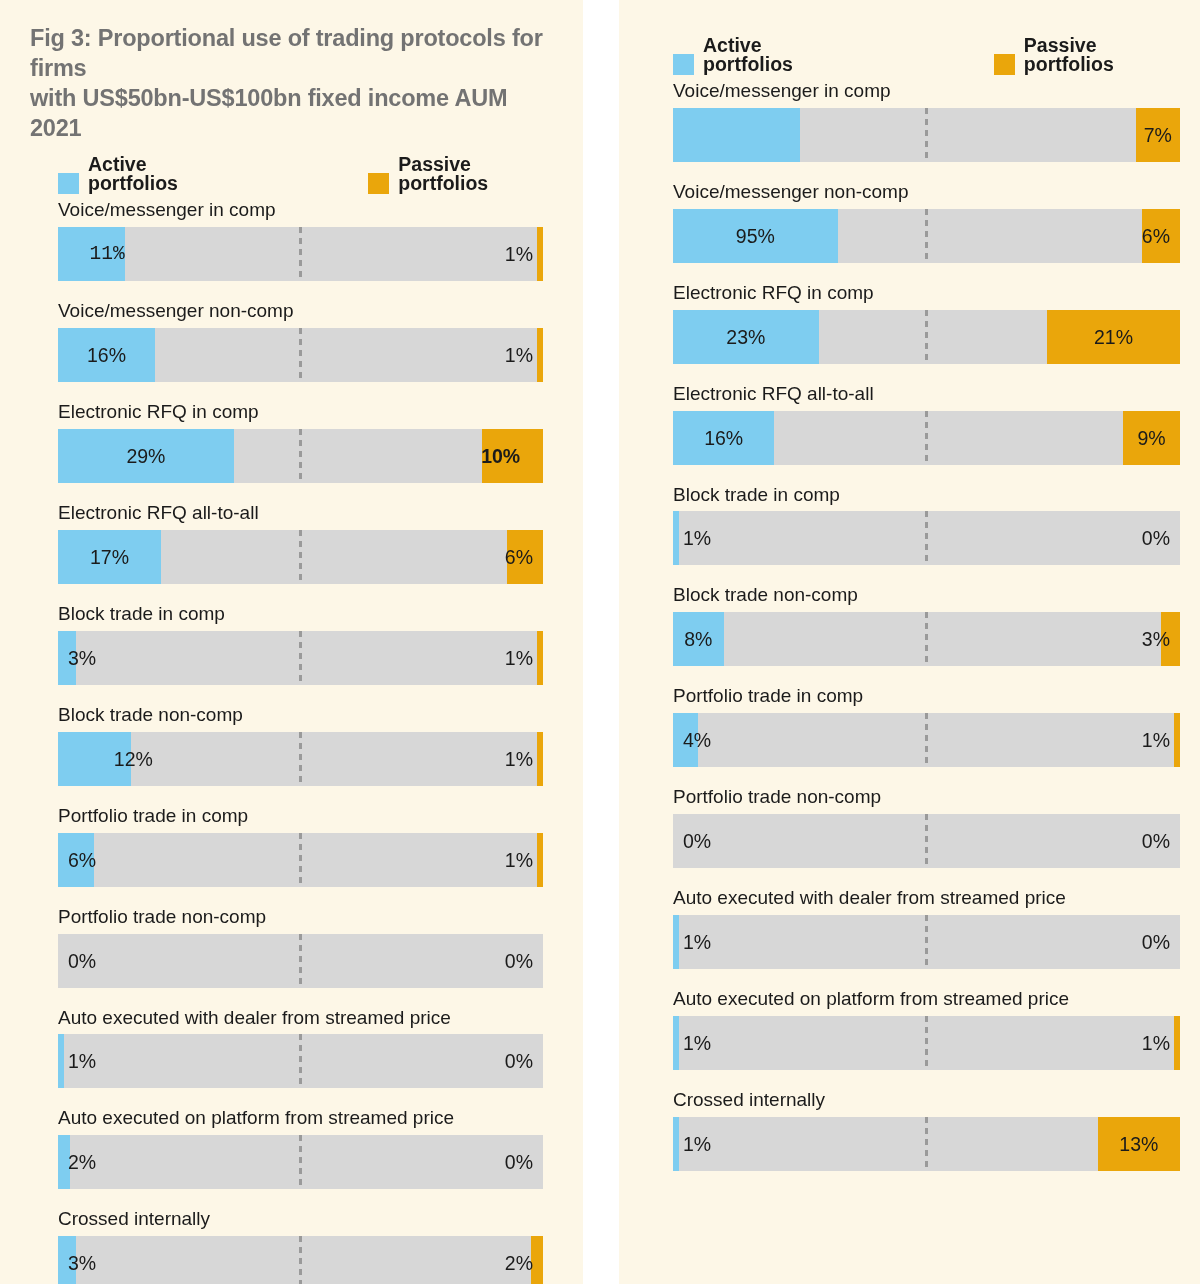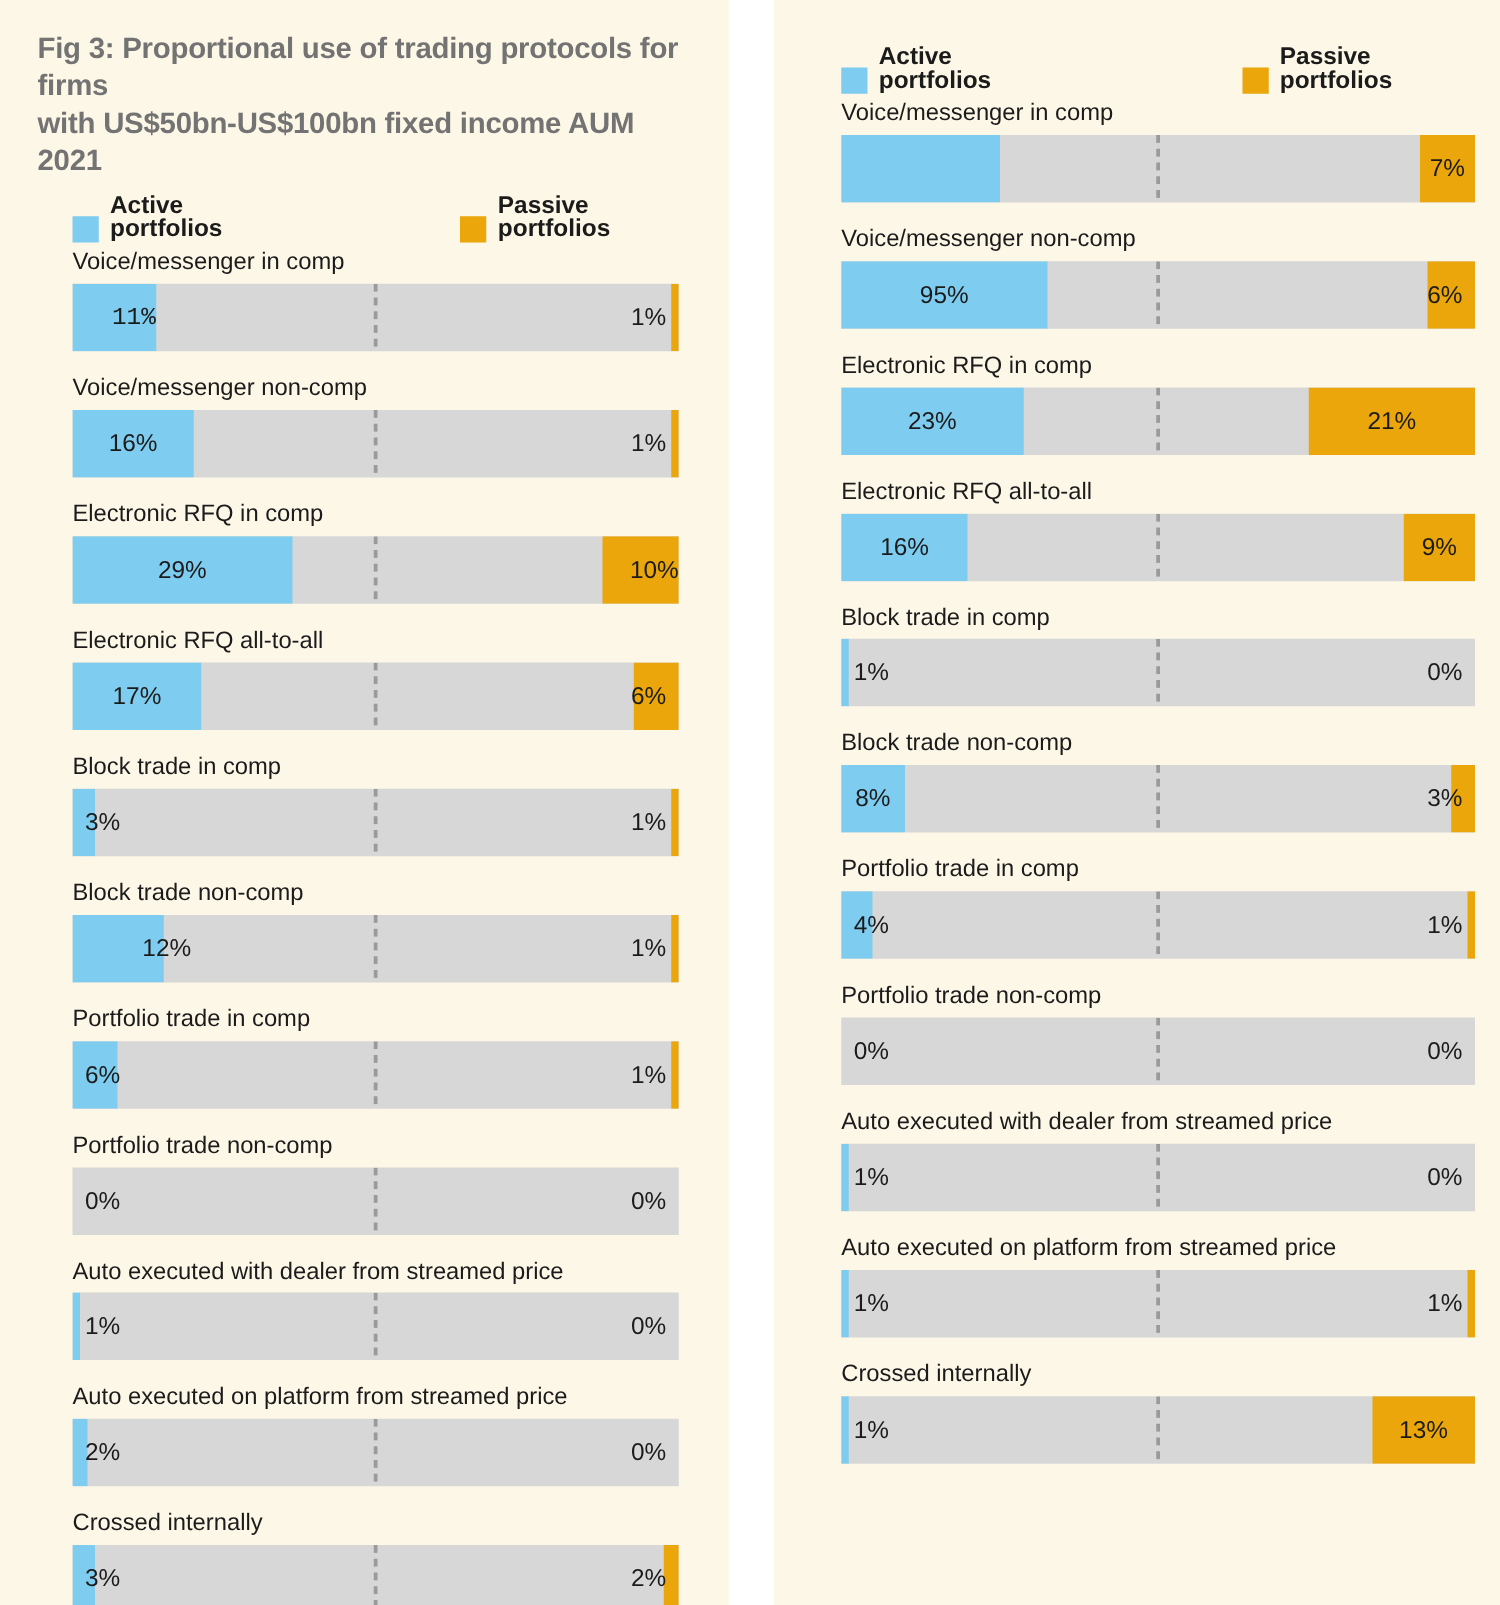--- a/index.html
+++ b/index.html
@@ -186,21 +186,21 @@
             <div class="val-passive">1%</div>
           </div>
         </div>
         <div class="row">
           <div class="row-label">Electronic RFQ in comp</div>
           <div class="bar">
             <div class="seg-active" style="width: 36.25%; background: rgb(126, 205, 240);"></div>
             <div class="seg-passive" style="width: 12.5%; background: rgb(234, 166, 11);"></div>
             <div class="mid-line"></div>
             <div class="val-active" style="left: 0px; width: 36.25%; text-align: center; border-radius: 11px;">29%</div>
-            <div class="val-passive" style="right: 0px; width: 12.5%; text-align: right;">10%</div>
+            <div class="val-passive" style="right: 12px; width: 12.5%; text-align: center; font-weight: bold;">10%</div>
           </div>
         </div>
         <div class="row">
           <div class="row-label">Electronic RFQ all-to-all</div>
           <div class="bar">
             <div class="seg-active" style="width: 21.25%; background: rgb(126, 205, 240);"></div>
             <div class="seg-passive" style="width: 7.5%; background: rgb(234, 166, 11);"></div>
             <div class="mid-line"></div>
             <div class="val-active" style="left: 0px; width: 21.25%; text-align: center;">17%</div>
             <div class="val-passive">6%</div>

